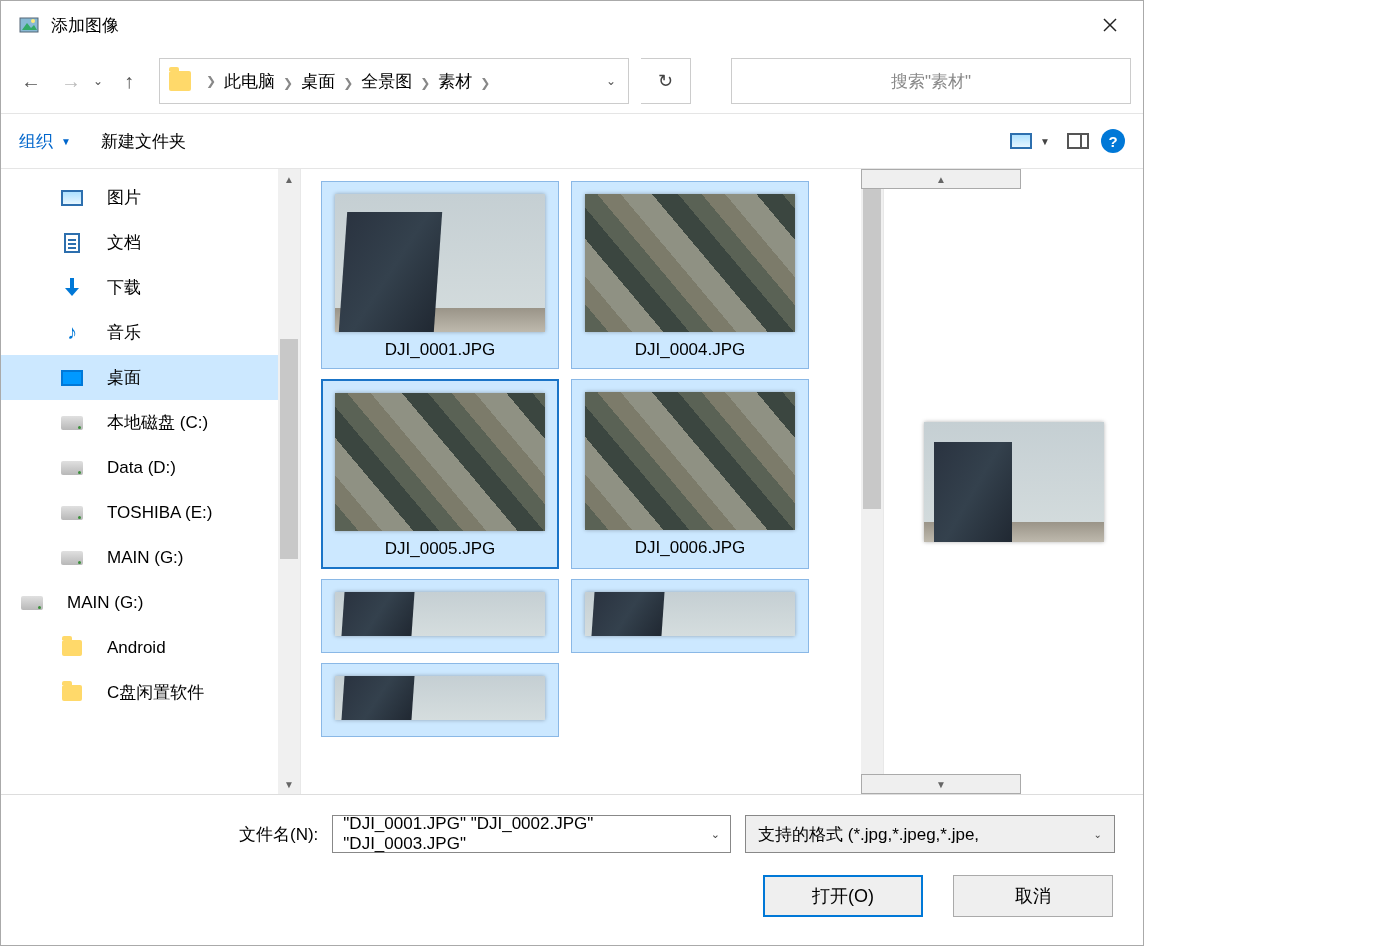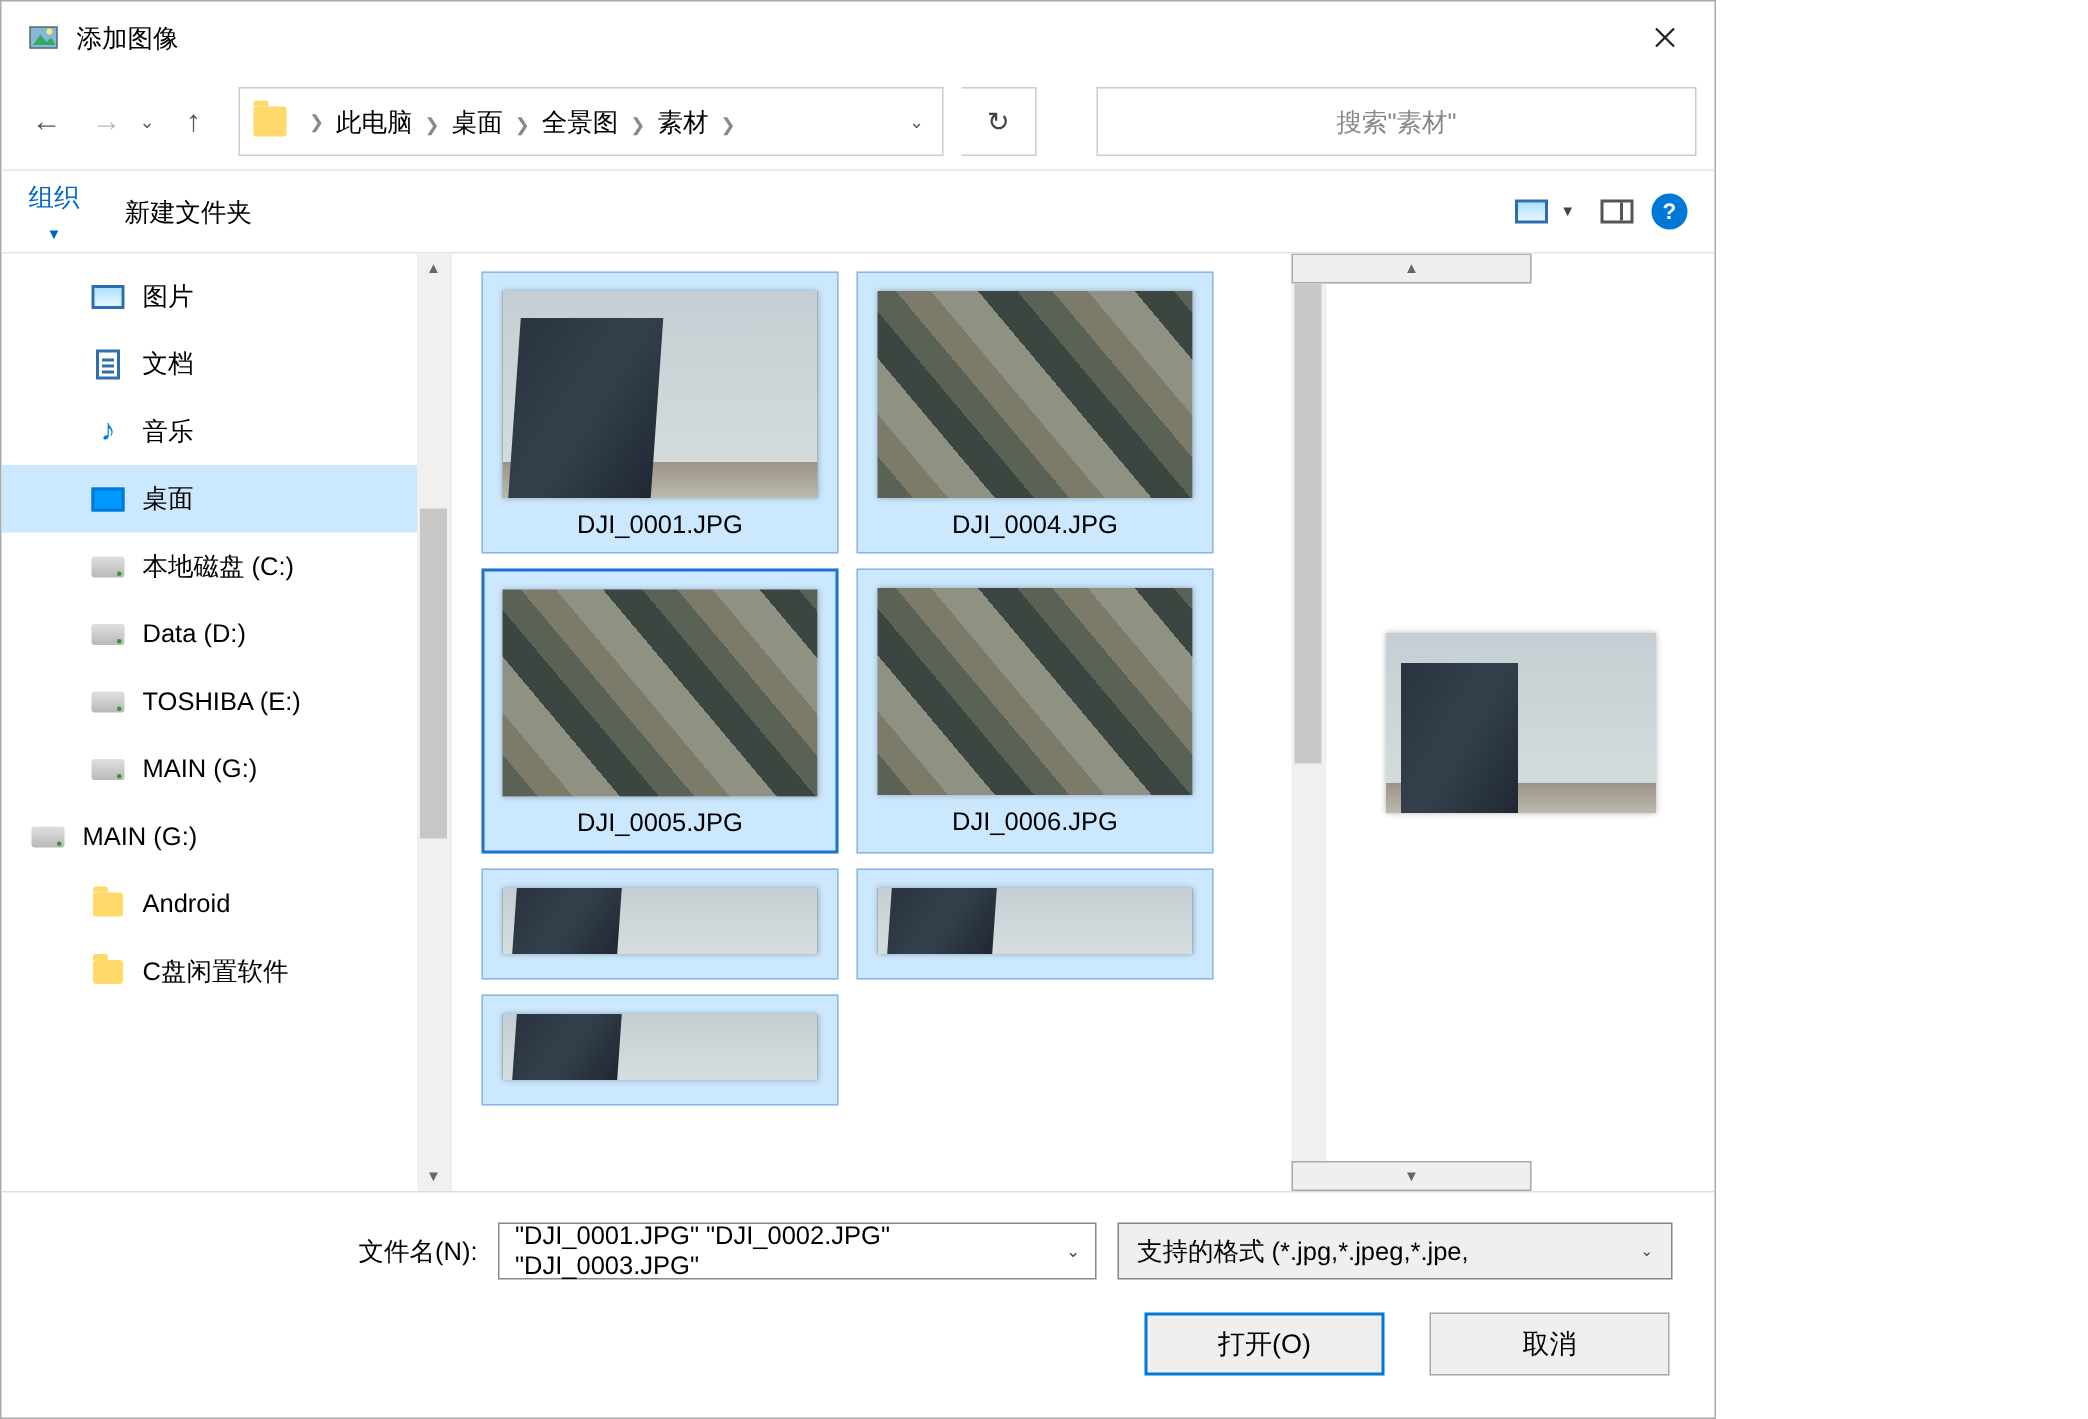--- a/index.html
+++ b/index.html
@@ -22,41 +22,41 @@
 .folder-icon { width:22px; height:20px; background:#ffd96a; border-radius:2px; position:relative; }
 .folder-icon::before { content:""; position:absolute; top:-4px; left:0; width:10px; height:4px; background:#ffd96a; border-radius:2px 2px 0 0; }
 .crumb-sep { color:#888; margin:0 6px; font-size:12px;}
 .crumb { font-size:17px; cursor:pointer; padding:0 2px;}
 .addr-expand { width:34px; display:flex; align-items:center; justify-content:center; font-size:12px; color:#555; cursor:pointer; border-left: 0px solid #eee;}
 .refresh { width:50px; height:46px; border:1px solid #ccc; border-left:none; display:flex; align-items:center; justify-content:center; color:#444; cursor:pointer; font-size:18px;}
 .searchbox { width: 400px; height:46px; border:1px solid #ccc; margin-left:36px; display:flex; align-items:center; justify-content:center; color:#888; font-size:17px; cursor:text;}
 
 
 .toolbar { height:56px; border-top:1px solid #e5e5e5; border-bottom:1px solid #e5e5e5; display:flex; align-items:center; padding: 0 18px; gap: 30px;}
-.tool-organize { display:flex; align-items:center; gap:8px; font-size:17px; color:#0066cc; cursor:pointer;flex-direction:column;}
+.tool-organize { display:flex; align-items:center; gap:8px; font-size:17px; color:#0066cc; cursor:pointer;}
 .tool-organize .caret{ font-size:10px; color:#0066cc;}
 .tool-newfolder { font-size:17px; cursor:pointer;text-align:center;}
 .toolbar-right { margin-left:auto; display:flex; align-items:center; gap:12px;}
 .viewsel { display:flex; align-items:center; gap:8px; border:1px solid transparent; padding:2px 4px; cursor:pointer;}
 .pic-icon { width:22px; height:16px; border:2px solid #2d6fae; background:linear-gradient(#aee1ff,#e6f6ff); }
 .caret-sm{ font-size:10px; color:#444;}
 .pane-icon { width:22px; height:16px; border:2px solid #555; position:relative; cursor:pointer;}
 .pane-icon::after{content:"";position:absolute;right:5px;top:0;bottom:0;width:2px;background:#555;}
 .help-icon { width:24px; height:24px; border-radius:50%; background:#0078d7; color:#fff; display:flex; align-items:center; justify-content:center; font-size:15px; font-weight:bold; cursor:pointer;}
 
 
 .middle { flex:1; display:flex; overflow:hidden; border-bottom:1px solid #ddd;}
 .sidebar-wrap { width: 300px; display:flex; border-right:1px solid #e8e8e8;}
 .sidebar { flex:1; overflow:hidden; }
 .side-scroll-wrap { width:22px; position:relative; background:#f0f0f0;}
 .side-scroll-btn{height:20px;display:flex;align-items:center;justify-content:center;font-size:10px;color:#666;}
 .side-scroll-track{position:absolute;top:20px;bottom:20px;left:0;right:0;}
 .side-scroll-thumb{position:absolute;top:150px;left:2px;right:2px;height:220px;background:#c8c8c8;}
 .tree { list-style:none; padding: 6px 0;}
-.tree li { display:flex; align-items:center; height:45px; padding-left:60px; font-size:17px; cursor:pointer; gap:12px;}
+.tree li { display:flex; align-items:center; height:45px; padding-left:60px; font-size:17px; cursor:pointer; gap:24px;}
 .tree li.active { background:#cce8ff; }
 .tree .lvl0 { padding-left:20px; }
 .tree .icon{width:22px;height:20px;display:inline-flex;align-items:center;justify-content:center;}
 .drive-icon{width:22px;height:14px;background:linear-gradient(#e0e0e0,#b8b8b8);border-radius:2px;position:relative;}
 .drive-icon::after{content:"";position:absolute;bottom:1px;right:2px;width:3px;height:3px;background:#3b8f3b;border-radius:50%;}
 .pictures-icon{width:22px;height:16px;border:2px solid #2d6fae;background:linear-gradient(#aee1ff,#e6f6ff);}
 .doc-icon{width:16px;height:20px;border:2px solid #2d6fae;background:#fff;position:relative;}
 .doc-icon::after{content:"";position:absolute;left:2px;top:4px;right:2px;height:2px;background:#2d6fae;box-shadow:0 4px 0 #2d6fae,0 8px 0 #2d6fae;}
 .dl-icon{width:18px;height:20px;position:relative;}
 .dl-icon::before{content:"";position:absolute;left:7px;top:0;width:4px;height:12px;background:#0078d7;}
@@ -171,20 +171,26 @@
               </span>
               <span class="sublabel">图片</span>
             </li>
             <li>
               <span class="icon">
                 <span class="doc-icon"></span>
               </span>
               <span class="sublabel">文档</span>
             </li>
             <li>
+              <span class="icon">
+                <span class="dl-icon"></span>
+              </span>
+              <span class="sublabel">下载</span>
+            </li>
+            <li>
               <span class="icon music-icon">♪</span>
               <span class="sublabel">音乐</span>
             </li>
             <li class="active">
               <span class="icon">
                 <span class="desktop-icon"></span>
               </span>
               <span class="sublabel">桌面</span>
             </li>
             <li>

